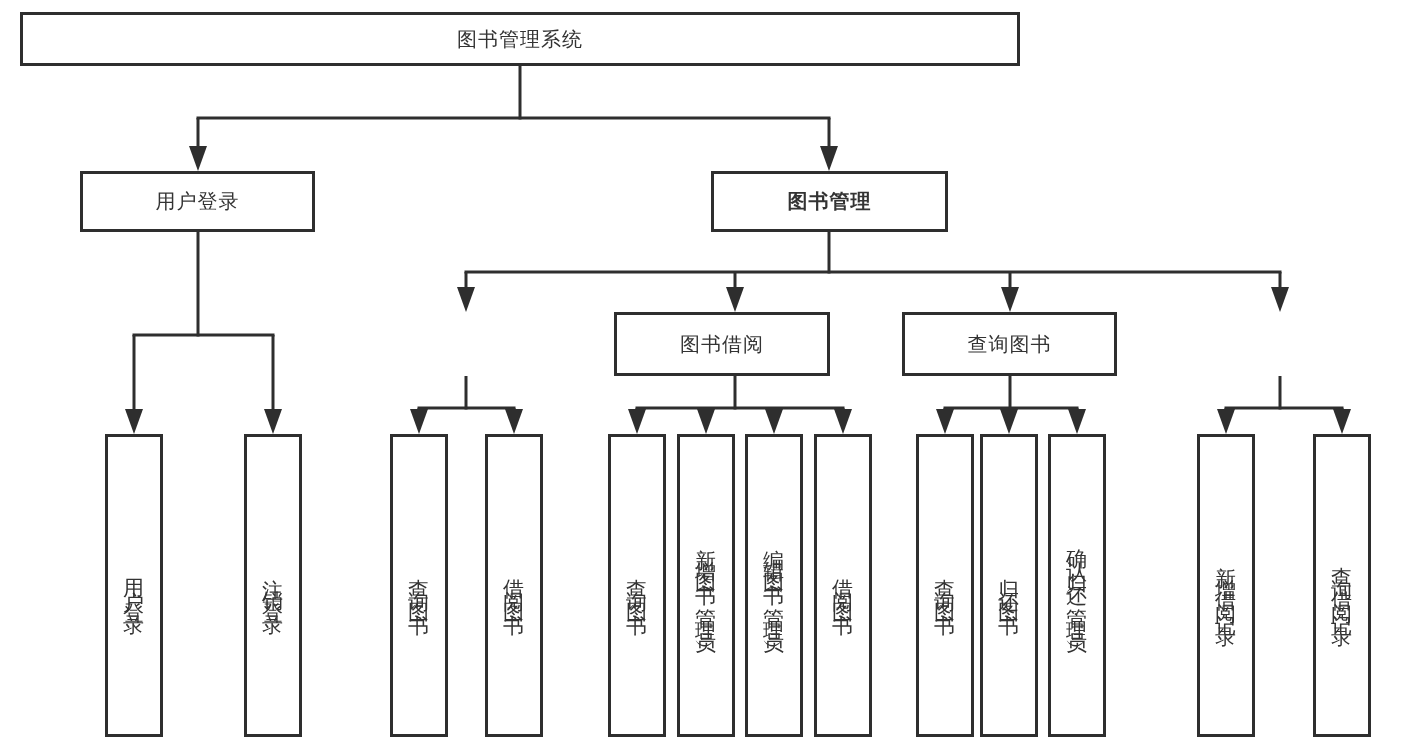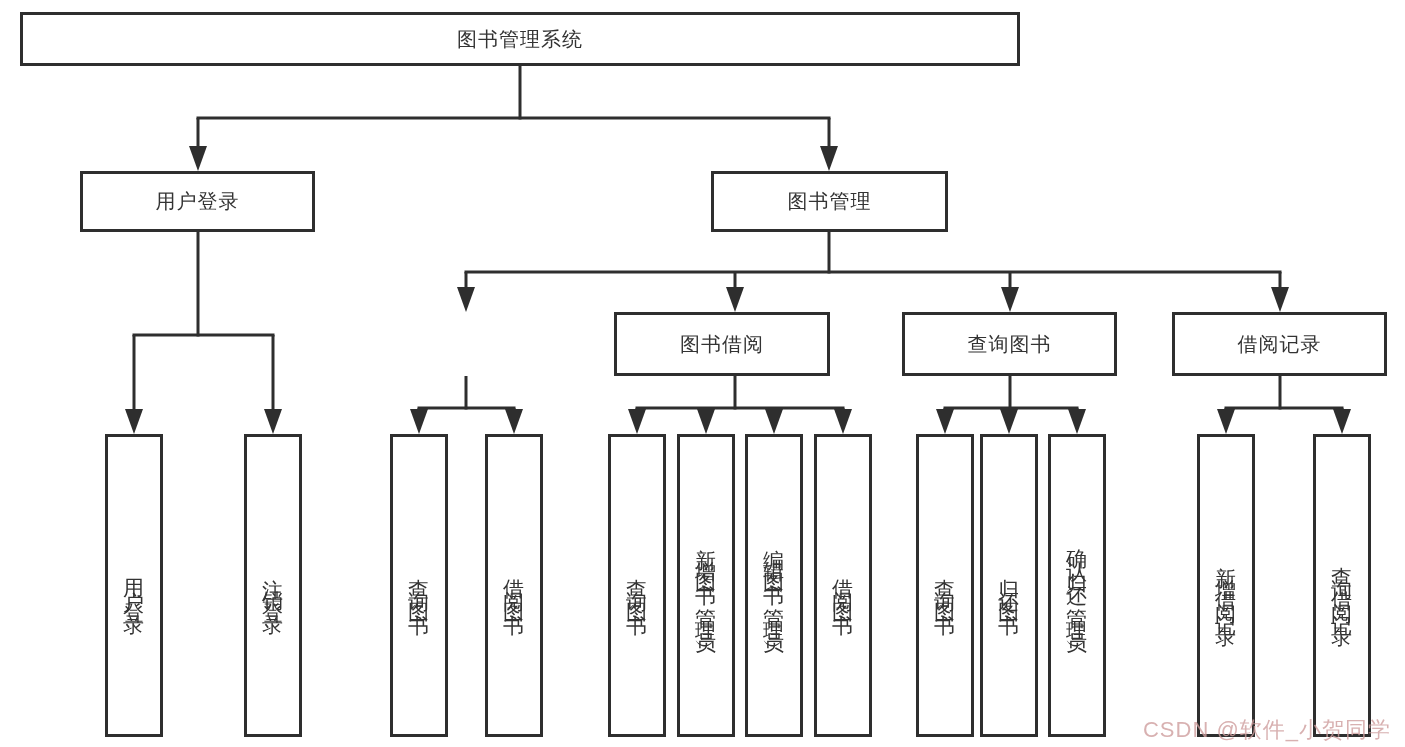--- a/index.html
+++ b/index.html
@@ -116,32 +116,29 @@
     </g>
   </svg>
 
   <div class="box" style="left:20px;top:12px;width:1000px;height:54px;">
     <span>图书管理系统</span>
   </div>
 
   <div class="box" style="left:80px;top:171px;width:235px;height:61px;">
     <span>用户登录</span>
   </div>
-  <div class="box" style="left:711px;top:171px;width:237px;height:61px;">
+  <div class="box" style="left:711px;top:171px;width:237px;height:61px;font-weight:bold;">
     <span>图书管理</span>
   </div>
 
   <div class="box" style="left:614px;top:312px;width:216px;height:64px;">
     <span>图书借阅</span>
   </div>
   <div class="box" style="left:902px;top:312px;width:215px;height:64px;">
     <span>查询图书</span>
-  </div>
-  <div class="box" style="left:1172px;top:312px;width:215px;height:64px;">
-    <span>借阅记录</span>
   </div>
 
   <div class="box" style="left:105px;top:434px;width:58px;height:303px;">
     <span class="vlabel">用户登录</span>
   </div>
   <div class="box" style="left:244px;top:434px;width:58px;height:303px;">
     <span class="vlabel">注销登录</span>
   </div>
 
   <div class="box" style="left:390px;top:434px;width:58px;height:303px;">
@@ -174,15 +171,14 @@
     <span class="vlabel">确认归还（管理员）</span>
   </div>
 
   <div class="box" style="left:1197px;top:434px;width:58px;height:303px;">
     <span class="vlabel">新增借阅记录</span>
   </div>
   <div class="box" style="left:1313px;top:434px;width:58px;height:303px;">
     <span class="vlabel">查询借阅记录</span>
   </div>
 
-  <div id="watermark">CSDN @软件_小贺同学</div>
 
 </div>
 
 </body></html>

